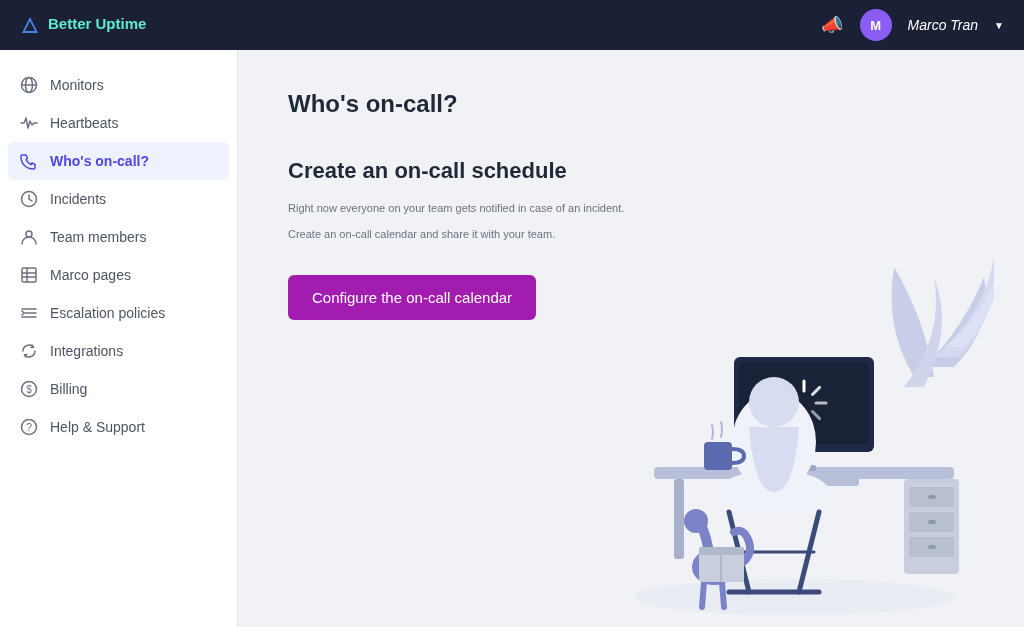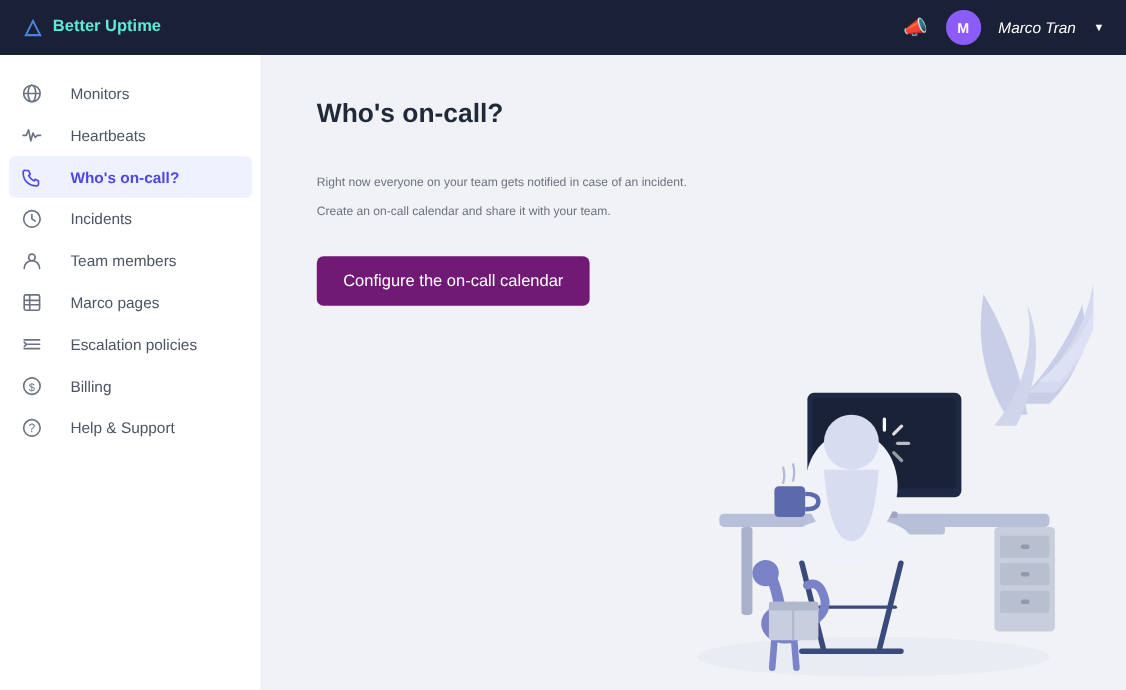--- a/index.html
+++ b/index.html
@@ -66,21 +66,21 @@
       width: 238px;
       background: white;
       border-right: 1px solid #e5e7eb;
       padding: 16px 0;
       flex-shrink: 0;
       overflow-y: auto;
     }
     .sidebar-item {
       display: flex;
       align-items: center;
-      gap: 26px;
+      gap: 12px;
       padding: 10px 20px;
       cursor: pointer;
       color: #4b5563;
       font-size: 14px;
       font-weight: 400;
       transition: background 0.15s;
     }
     .sidebar-item.active {
       background: #eef2ff;
       color: #4f46e5;
@@ -124,21 +124,21 @@
       margin-bottom: 16px;
     }
     .card-desc {
       font-size: 11px;
       color: #6b7280;
       line-height: 1.6;
       margin-bottom: 8px;
     }
     .cta-button {
       margin-top: 24px;
-      background: #701a75;
+      background: #a21caf;
       color: white;
       border: none;
       padding: 14px 24px;
       border-radius: 6px;
       font-size: 15px;
       font-weight: 500;
       cursor: pointer;
       display: inline-block;
     }
 
@@ -240,20 +240,30 @@
         <svg width="18" height="18" viewBox="0 0 18 18" fill="none">
           <line x1="2" y1="5" x2="16" y2="5" stroke="#6b7280" stroke-width="1.5" stroke-linecap="round"></line>
           <line x1="5" y1="9" x2="16" y2="9" stroke="#6b7280" stroke-width="1.5" stroke-linecap="round"></line>
           <line x1="2" y1="13" x2="16" y2="13" stroke="#6b7280" stroke-width="1.5" stroke-linecap="round"></line>
           <polyline points="2,7 4,9 2,11" stroke="#6b7280" stroke-width="1.5" fill="none" stroke-linecap="round" stroke-linejoin="round"></polyline>
         </svg>
       </span>
       <span>Escalation policies</span>
     </div>
 
+    <div class="sidebar-item">
+      <span class="sidebar-icon">
+        <svg width="18" height="18" viewBox="0 0 18 18" fill="none">
+          <path d="M3 9a6 6 0 0110.5-3.9M15 9a6 6 0 01-10.5 3.9" stroke="#6b7280" stroke-width="1.5" stroke-linecap="round" fill="none"></path>
+          <polyline points="12,3 13.5,5.1 11,5.5" stroke="#6b7280" stroke-width="1.5" fill="none" stroke-linecap="round" stroke-linejoin="round"></polyline>
+          <polyline points="6,15 4.5,12.9 7,12.5" stroke="#6b7280" stroke-width="1.5" fill="none" stroke-linecap="round" stroke-linejoin="round"></polyline>
+        </svg>
+      </span>
+      <span>Integrations</span>
+    </div>
 
     <div class="sidebar-item">
       <span class="sidebar-icon">
         <svg width="18" height="18" viewBox="0 0 18 18" fill="none">
           <circle cx="9" cy="9" r="7.5" stroke="#6b7280" stroke-width="1.5" fill="none"></circle>
           <text x="9" y="13" text-anchor="middle" fill="#6b7280" font-size="10" font-family="sans-serif">$</text>
         </svg>
       </span>
       <span>Billing</span>
     </div>
@@ -267,20 +277,21 @@
       </span>
       <span>Help &amp; Support</span>
     </div>
 
   </nav>
 
   <main class="main">
     <h1 class="page-title">Who's on-call?</h1>
 
     <div class="content-card">
+      <h2 class="card-title">Create an on-call schedule</h2>
       <p class="card-desc">Right now everyone on your team gets notified in case of an incident.</p>
       <p class="card-desc">Create an on-call calendar and share it with your team.</p>
       <button class="cta-button">Configure the on-call calendar</button>
     </div>
 
     <div class="illustration">
       <svg viewBox="0 0 420 420" fill="none" xmlns="http://www.w3.org/2000/svg">
 
         <ellipse cx="220" cy="390" rx="160" ry="18" fill="#e2e5f0" opacity="0.5"></ellipse>
 

